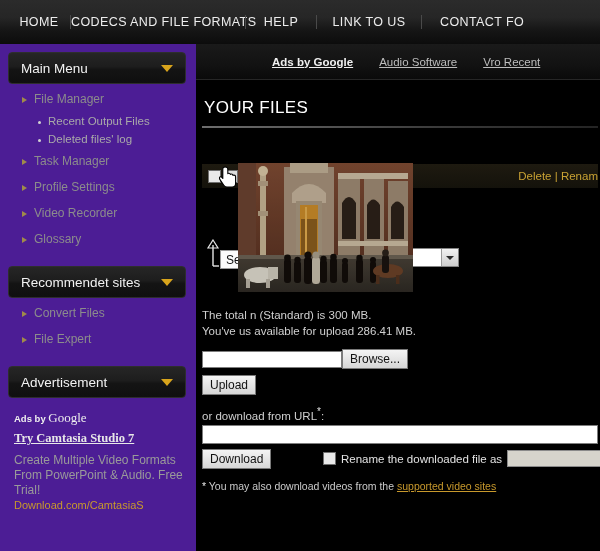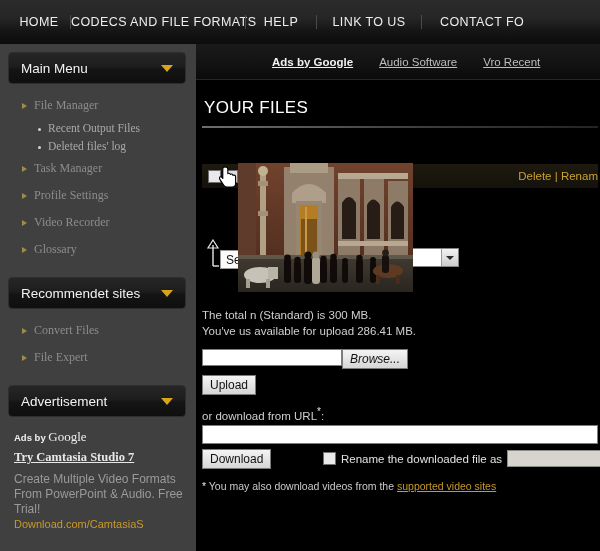--- a/index.html
+++ b/index.html
@@ -32,35 +32,35 @@
   .n4{width:120px;text-align:left;padding-left:14px;}
 
   #underheader{
     position:absolute;left:0;top:44px;width:600px;height:507px;
     background:#000;
   }
 
   
   #sidebar{
     position:absolute;left:0;top:44px;width:196px;height:507px;
-    background:#404040;
+    background:#4c1d95;
   }
   .panelhead{
     margin:8px 10px 0 8px;height:32px;
     background:linear-gradient(to bottom,#262626 0%,#1d1d1d 45%,#141414 55%,#0f0f0f 100%);
     border:1px solid #2e2e2e;border-radius:4px;
     display:flex;align-items:center;justify-content:space-between;
     padding:0 12px;box-sizing:border-box;cursor:pointer;
   }
   .panelhead .ptitle{color:#f2f2f2;font-size:13.5px;}
   .caret{
     width:0;height:0;border-left:6px solid transparent;border-right:6px solid transparent;
     border-top:7px solid #d8a41c;
   }
-  .menulist{margin:8px 0 0 0;padding:0;list-style:none;font-family:Liberation Serif, serif;}
+  .menulist{margin:2px 0 0 0;padding:0;list-style:none;}
   .menulist li{
     font-size:12px;color:#8c8c8c;padding:6px 0 6px 34px;position:relative;cursor:pointer;
   }
   .menulist li .tri{
     position:absolute;left:22px;top:11px;
     width:0;height:0;border-top:3.5px solid transparent;border-bottom:3.5px solid transparent;
     border-left:5px solid #a08b4a;
   }
   .menulist li.sub{
     padding-left:48px;font-size:11.5px;color:#a9a9a9;padding-top:3px;padding-bottom:3px;
@@ -144,21 +144,21 @@
     display:block;width:0;height:0;border-left:4px solid transparent;border-right:4px solid transparent;
     border-top:4px solid #2b2b2b;
   }
 
   
   #quota{
     position:absolute;left:6px;top:263px;width:396px;font-size:11.5px;color:#d0d0d0;line-height:16px;
   }
 
   
-  #uploadrow{position:absolute;left:6px;top:305px;display:flex;font-style:italic;}
+  #uploadrow{position:absolute;left:6px;top:305px;display:flex;align-items:center;}
   .fileinput{
     width:140px;height:17px;background:#fff;border:1px solid #7d7d7d;box-sizing:border-box;
   }
   .btn{
     background:linear-gradient(to bottom,#f4f4f4,#d6d6d6);
     border:1px solid #7a7a7a;color:#111;font-size:12px;
     padding:2px 7px;box-sizing:border-box;cursor:pointer;line-height:14px;
   }
   #uploadbtn{position:absolute;left:6px;top:331px;}
   #urllabel{position:absolute;left:6px;top:362px;font-size:11.5px;color:#cfcfcf;}

